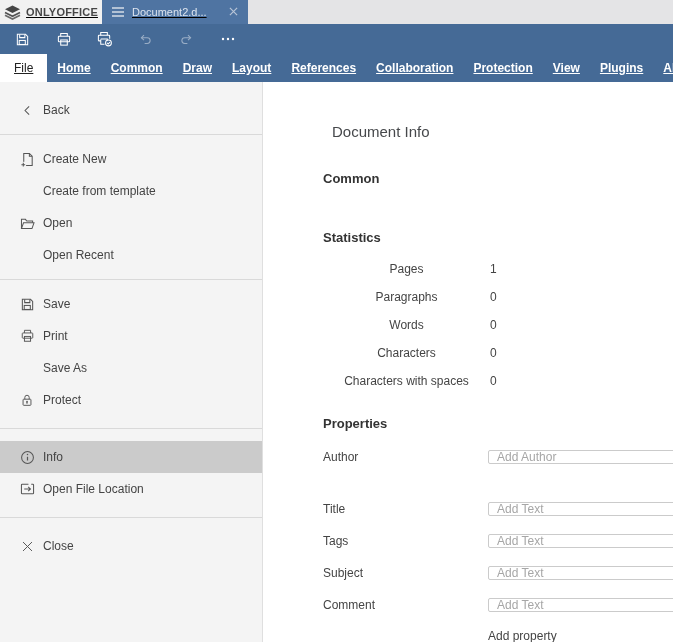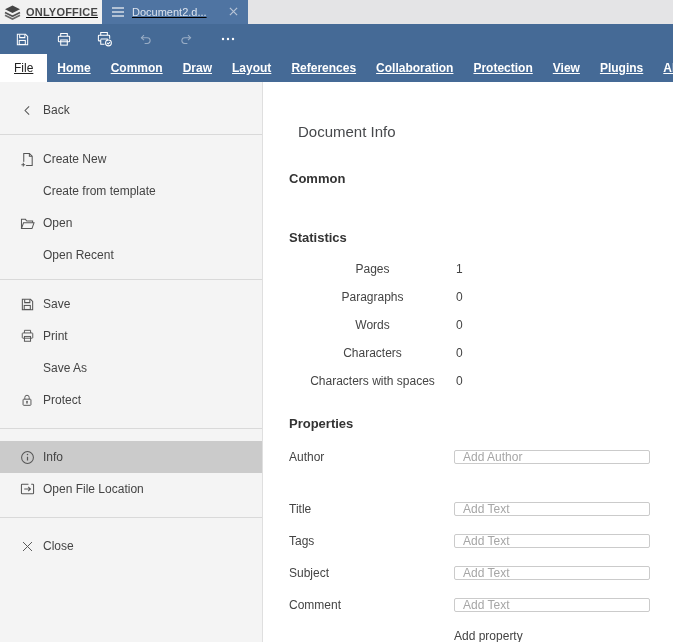--- a/index.html
+++ b/index.html
@@ -36,21 +36,21 @@
 
   
   .menubar { height:28px; background:#456a96; display:flex; font-size:12px; flex:0 0 auto; }
   .menu-tab {
     color:#fff; font-weight:bold; padding:0 10px; display:flex;
     align-items:center; cursor:pointer; white-space:nowrap;text-decoration:underline;
   }
   .menu-tab.active { background:#ffffff; color:#222; font-weight:normal; padding:0 14px; }
 
   
-  .content { flex:1; display:flex; min-height:0; }
+  .content { flex:1; display:flex; min-height:0;gap:34px; }
 
   .sidebar {
     width:263px; flex:0 0 auto; background:#f4f4f4;
     border-right:1px solid #dfdfdf; padding-top:12px; font-size:12px; color:#444;
   }
   .side-item { height:32px; display:flex; align-items:center; padding-left:19px; gap:8px; cursor:pointer; }
   .side-item .ico { width:16px; height:16px; flex:0 0 auto; display:flex; align-items:center; justify-content:center; color:#555; }
   .side-item.selected { background:#cbcbcb; }
   .side-divider { height:0; border-top:1px solid #d9d9d9; margin:8px 0; }
   .side-divider.wide { margin:12px 0; }

